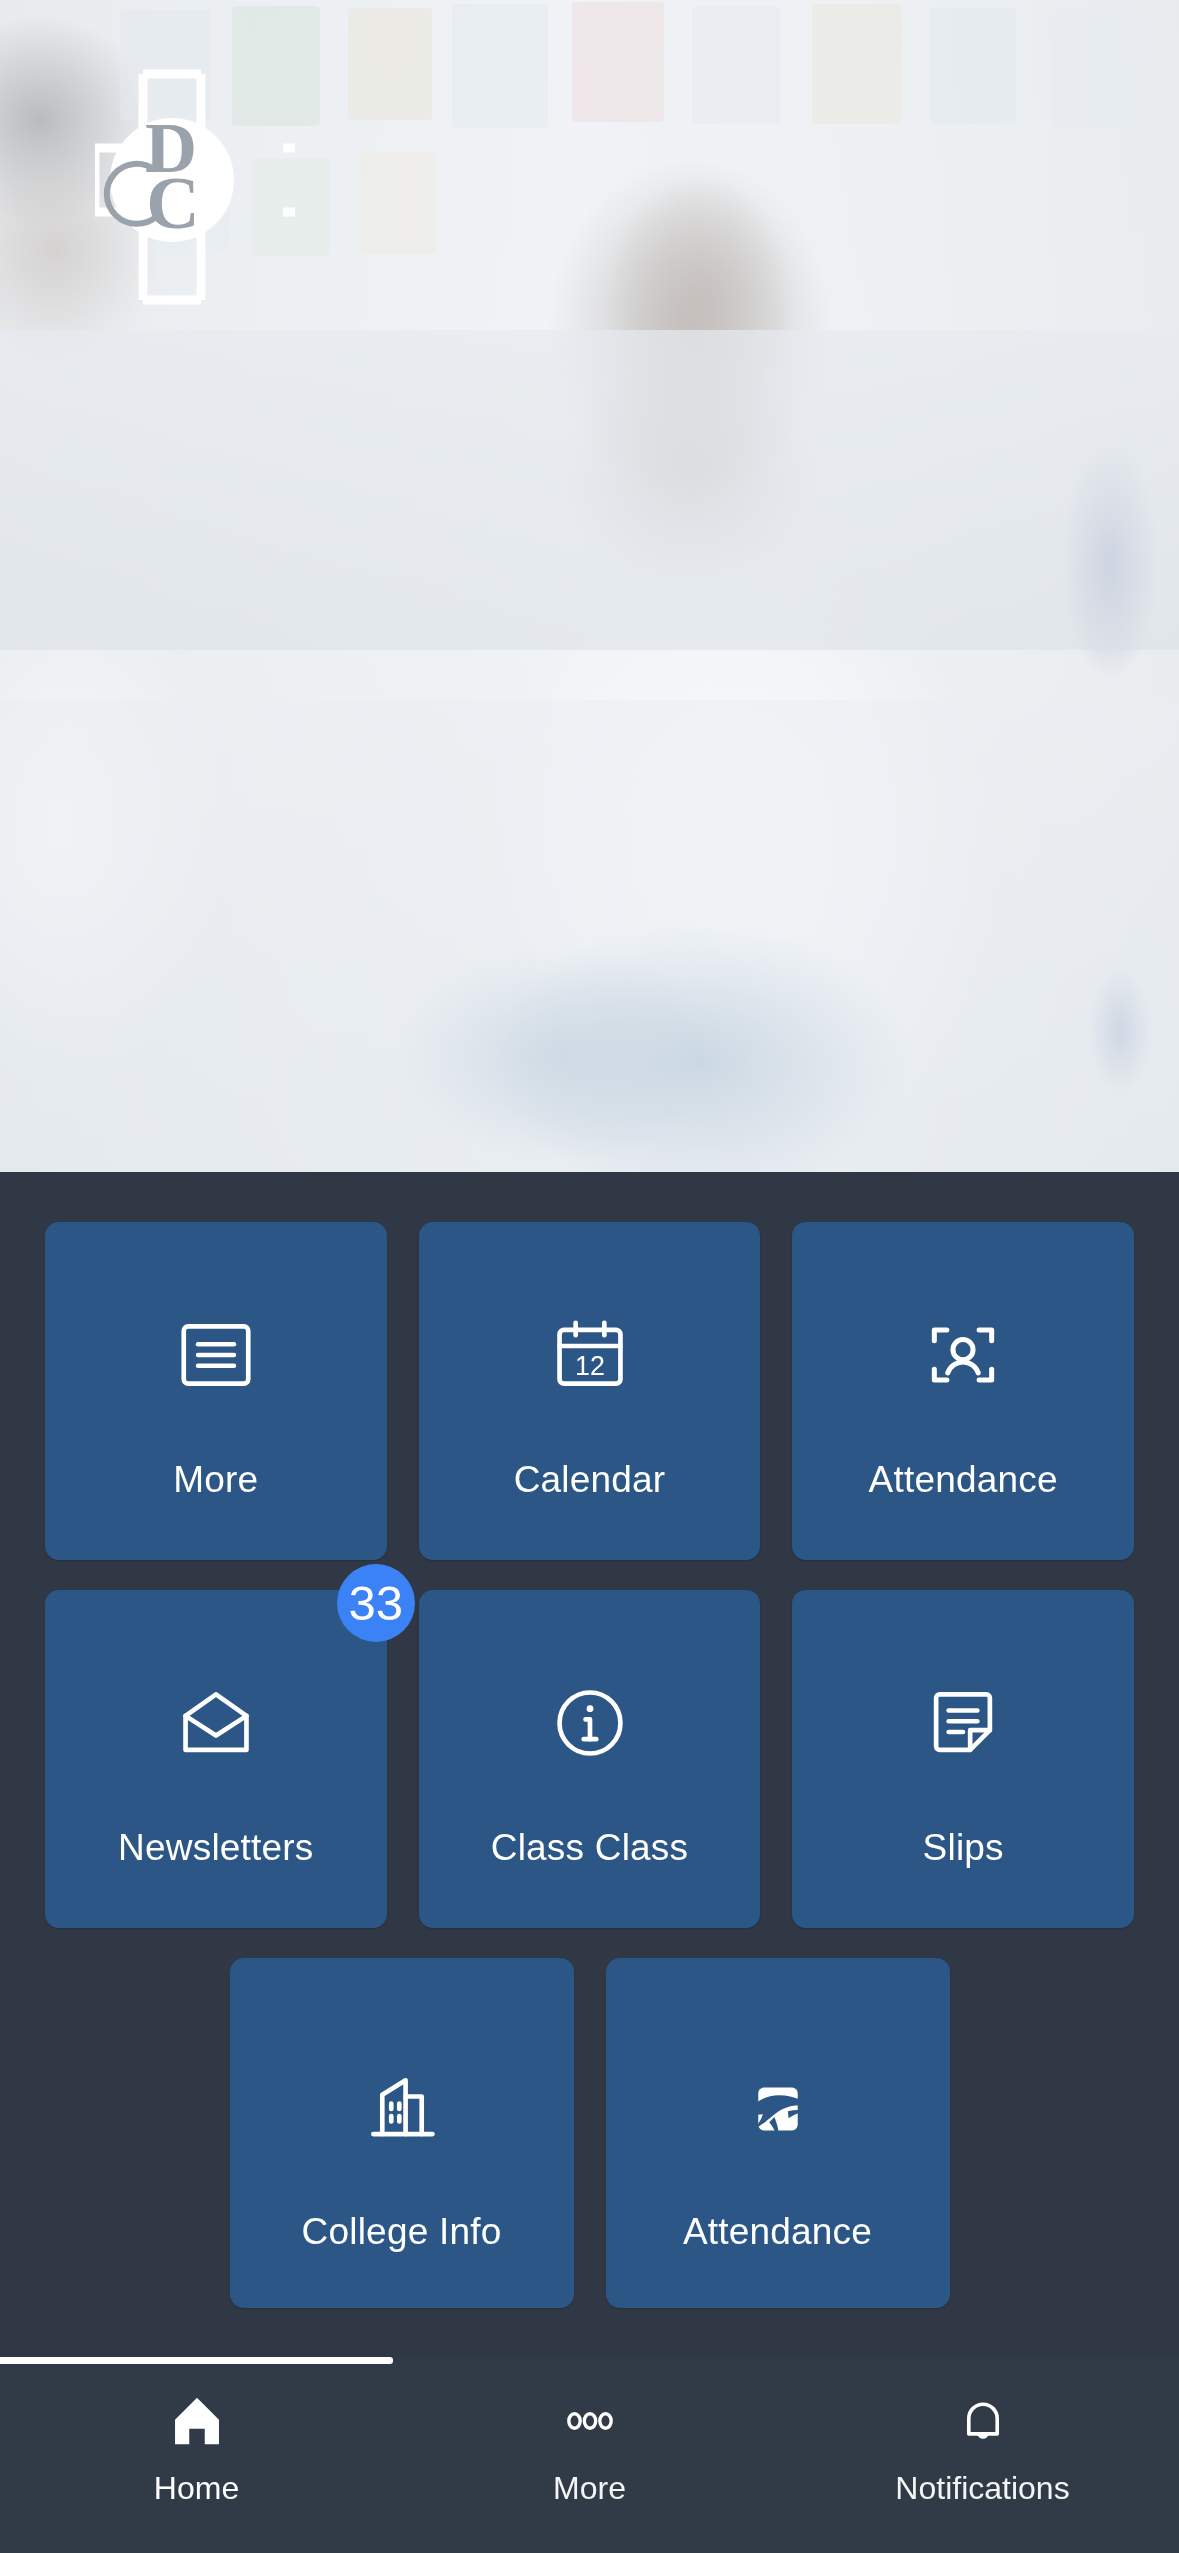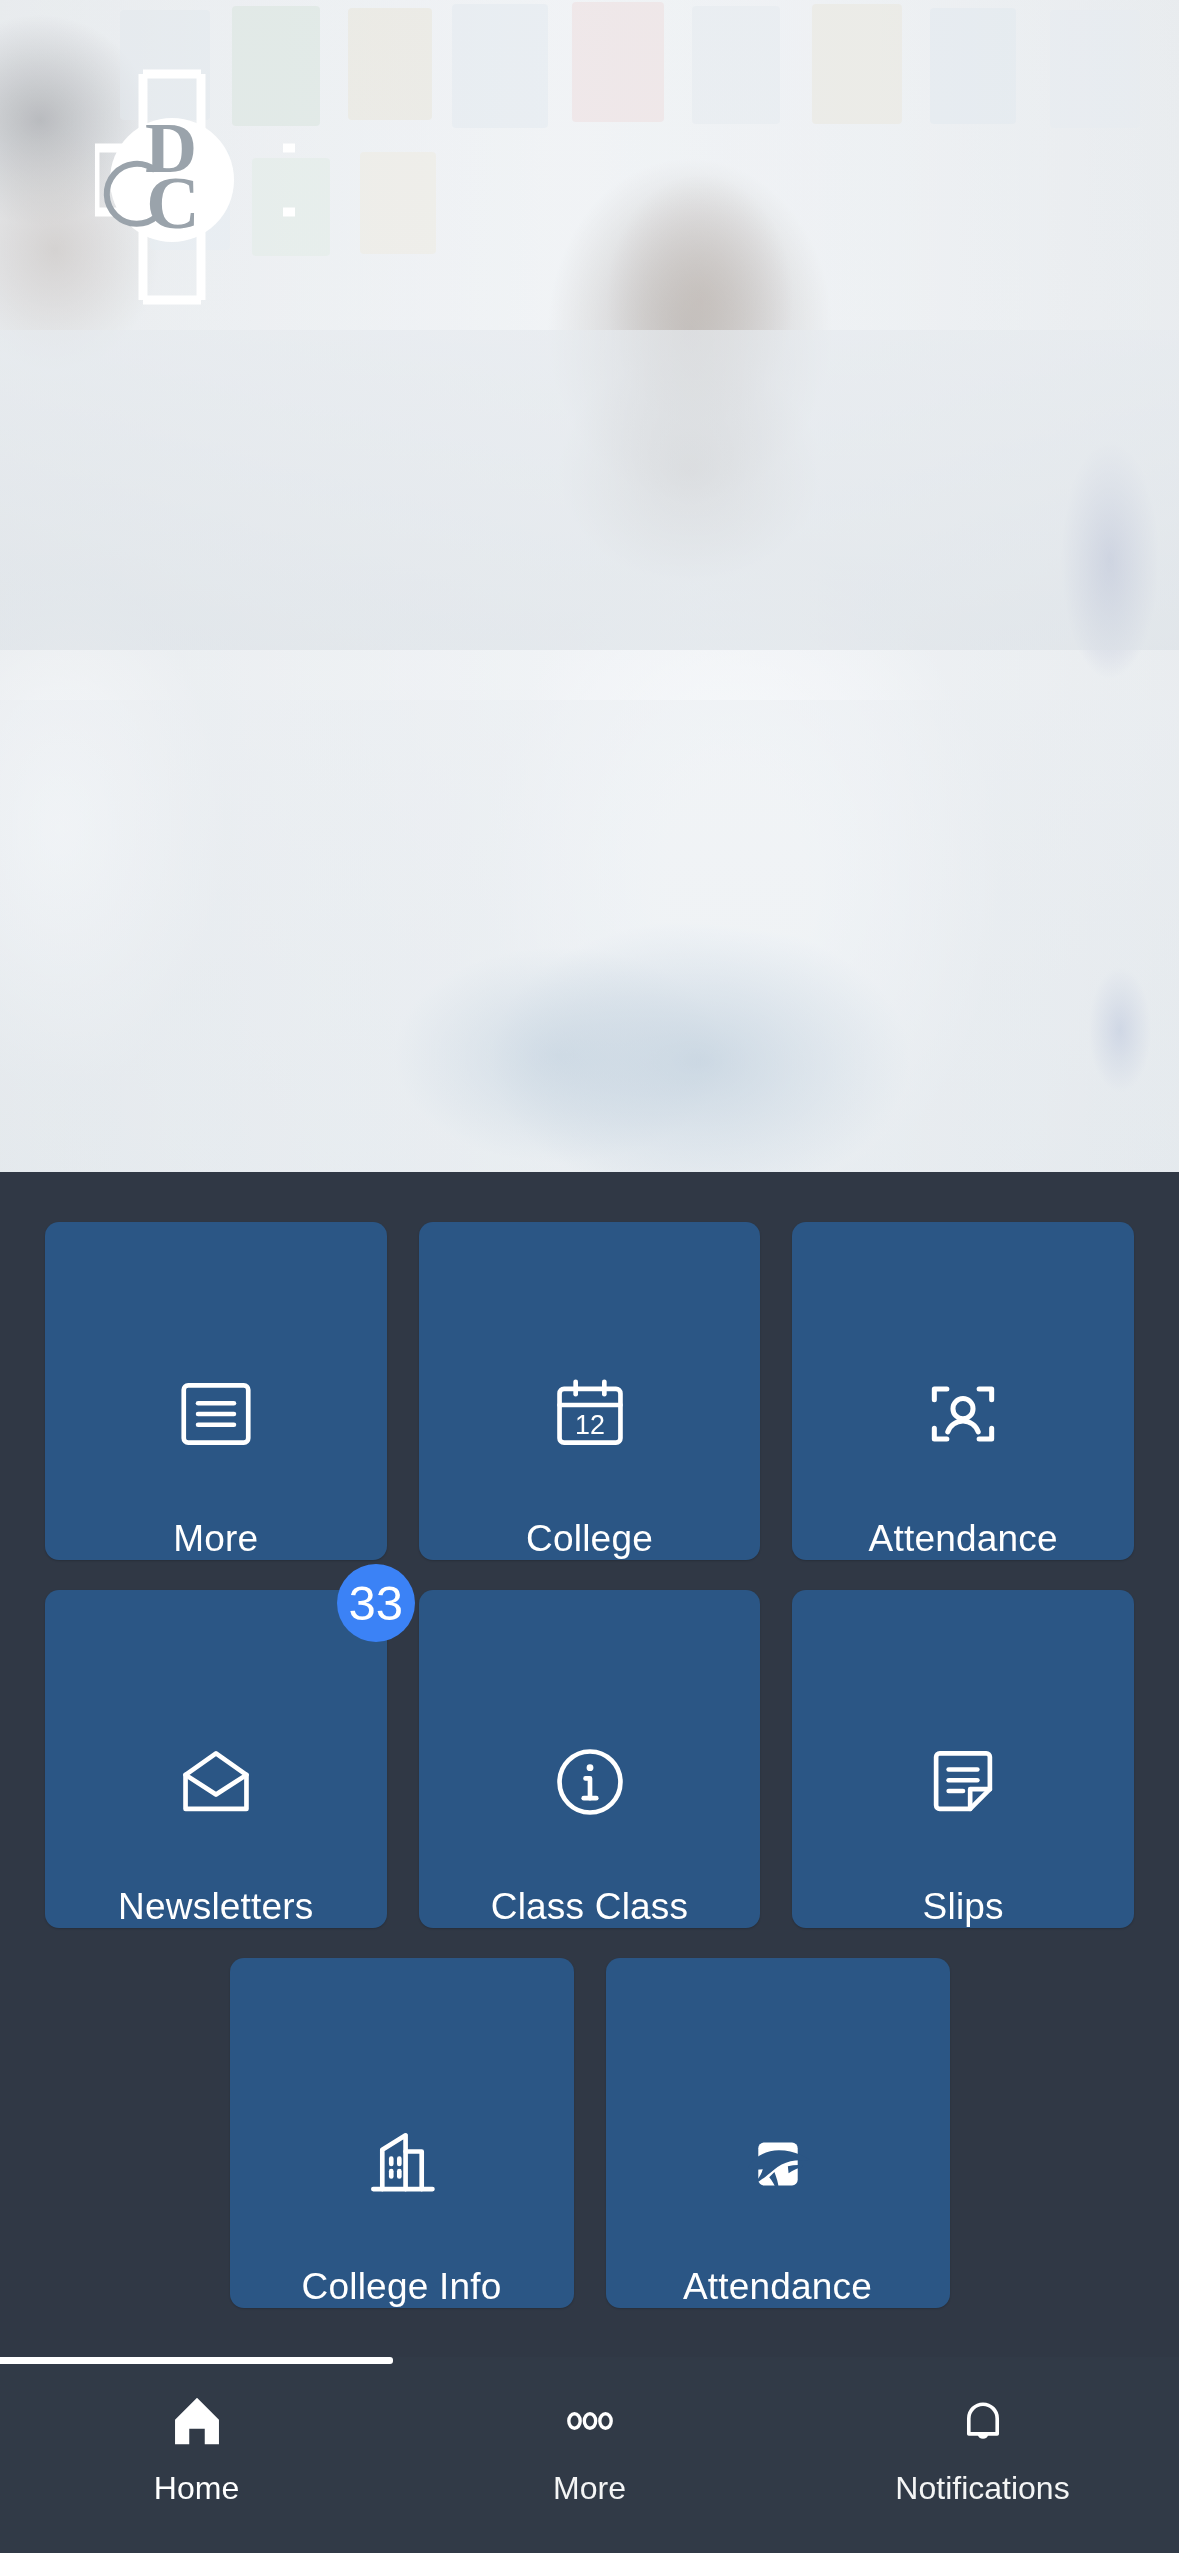--- a/index.html
+++ b/index.html
@@ -96,21 +96,21 @@
 
   .tile{
     position:relative;
     flex:1 1 0;
     height:338px;
     background:#2b5685;
     border-radius:14px;
     display:flex;
     flex-direction:column;
     align-items:center;
-    justify-content:flex-end;
+    justify-content:flex-start;
     padding-top:90px;
     cursor:pointer;
     box-shadow:0 1px 2px rgba(0,0,0,.18);
   }
   .row.centered .tile{
     flex:0 0 344px;
     height:350px;
     padding-top:108px;
   }
   .tile .ticon{
@@ -262,21 +262,21 @@
       <div class="tile">
         <span class="ticon">
           <svg viewBox="0 0 48 48" fill="none" stroke="#fff" stroke-width="2.6" stroke-linecap="round" stroke-linejoin="round">
             <rect x="7" y="10" width="34" height="30" rx="2.5"></rect>
             <path d="M7 19 H41"></path>
             <path d="M16 6 V13"></path>
               <path d="M32 6 V13"></path>
             <text x="24" y="35" font-family="Liberation Sans, sans-serif" font-size="15" fill="#fff" stroke="none" text-anchor="middle">12</text>
           </svg>
         </span>
-        <span class="tlabel">College</span>
+        <span class="tlabel">Calendar</span>
       </div>
 
       <div class="tile">
         <span class="ticon">
           <svg viewBox="0 0 48 48" fill="none" stroke="#fff" stroke-width="2.8" stroke-linecap="round" stroke-linejoin="round">
             <path d="M8 16 V10 H15"></path>
               <path d="M40 16 V10 H33"></path>
             <path d="M8 32 V38 H15"></path>
               <path d="M40 32 V38 H33"></path>
             <circle cx="24" cy="21" r="5.6"></circle>

